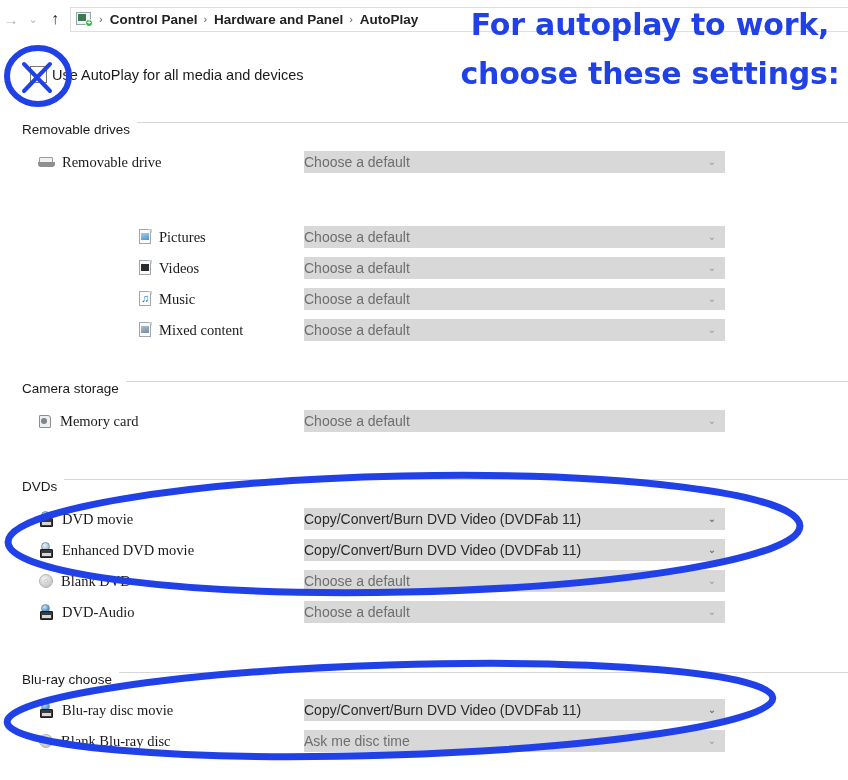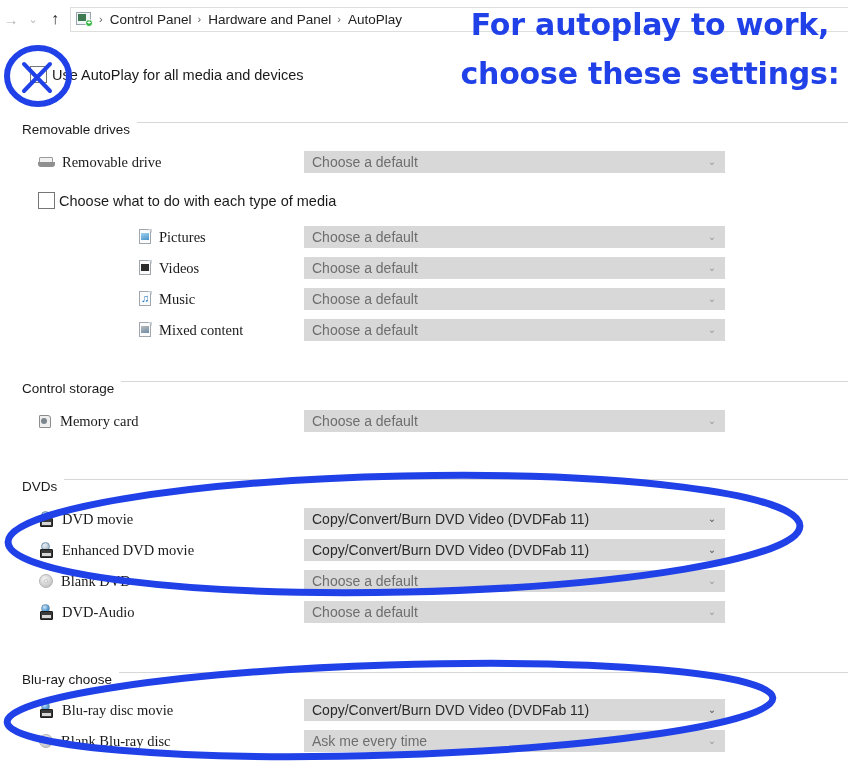--- a/index.html
+++ b/index.html
@@ -82,20 +82,21 @@
     font-size: 7px;
     line-height: 6px;
     text-align: center;
     font-weight: bold;
   }
   .crumb {
     font-size: 13.5px;
     color: #222;
     padding: 0 2px;
     white-space: nowrap;
+    font-weight: bold;
   }
   .crumb-sep {
     color: #5b5b5b;
     font-size: 11px;
     padding: 0 5px 0 4px;
     line-height: 1;
   }
 
   
   #page {
@@ -175,21 +176,20 @@
     width: 421px;
     height: 22px;
     background: #d8d8d8;
     box-sizing: border-box;
     display: flex;
     align-items: center;
   }
   .combo .cval {
     font-size: 14px;
     color: #2a2a2a;
-    padding-left: 8px;
     white-space: nowrap;
     overflow: hidden;
     text-overflow: ellipsis;
     flex: 1 1 auto;
   }
   .combo .carrow {
     flex: 0 0 auto;
     width: 26px;
     text-align: center;
     color: #555;
@@ -375,24 +375,20 @@
           <span class="base"></span>
       </span>
       <span>Removable drive</span>
     </span>
     <span class="combo disabled">
       <span class="cval">Choose a default</span>
       <span class="carrow">⌄</span>
     </span>
   </div>
 
-  <div style="position:absolute;left:38px;top:154px;display:flex;align-items:center">
-    <span class="wincheck"></span>
-    <span style="font-size:14.5px;margin-left:4px;white-space:nowrap">Choose what to do with each type of media</span>
-  </div>
 
   <div class="optrow" style="top:188px">
     <span class="optlabel indent-b">
       <span class="icn ic ic-file">
         <span class="pg"></span>
           <span class="thumb thumb-pic"></span>
           <span class="corner"></span>
       </span>
       <span>Pictures</span>
     </span>
@@ -441,21 +437,21 @@
       </span>
       <span>Mixed content</span>
     </span>
     <span class="combo disabled">
       <span class="cval">Choose a default</span>
       <span class="carrow">⌄</span>
     </span>
   </div>
 
   <div class="grouphdr" style="top:343px">
-    <span class="gtxt">Control storage</span>
+    <span class="gtxt">Camera storage</span>
     <span class="grule"></span>
   </div>
 
   <div class="optrow" style="top:372px">
     <span class="optlabel indent-a">
       <span class="icn ic ic-memcard">
         <span class="body"></span>
           <span class="dot"></span>
       </span>
       <span>Memory card</span>
@@ -552,21 +548,21 @@
 
   <div class="optrow" style="top:692px">
     <span class="optlabel indent-a">
       <span class="icn ic ic-blank">
         <span class="d"></span>
           <span class="h"></span>
       </span>
       <span>Blank Blu-ray disc</span>
     </span>
     <span class="combo disabled">
-      <span class="cval">Ask me every time</span>
+      <span class="cval">Ask me disc time</span>
       <span class="carrow">⌄</span>
     </span>
   </div>
 </div>
 
 <svg id="annot-svg" viewBox="0 0 848 780">
 
   <ellipse cx="38" cy="76" rx="31" ry="28" fill="none" stroke="#2040e8" stroke-width="6"></ellipse>
 
   <path d="M24 64 L50 91 M50 64 L24 91" fill="none" stroke="#2040e8" stroke-width="4" stroke-linecap="round"></path>

